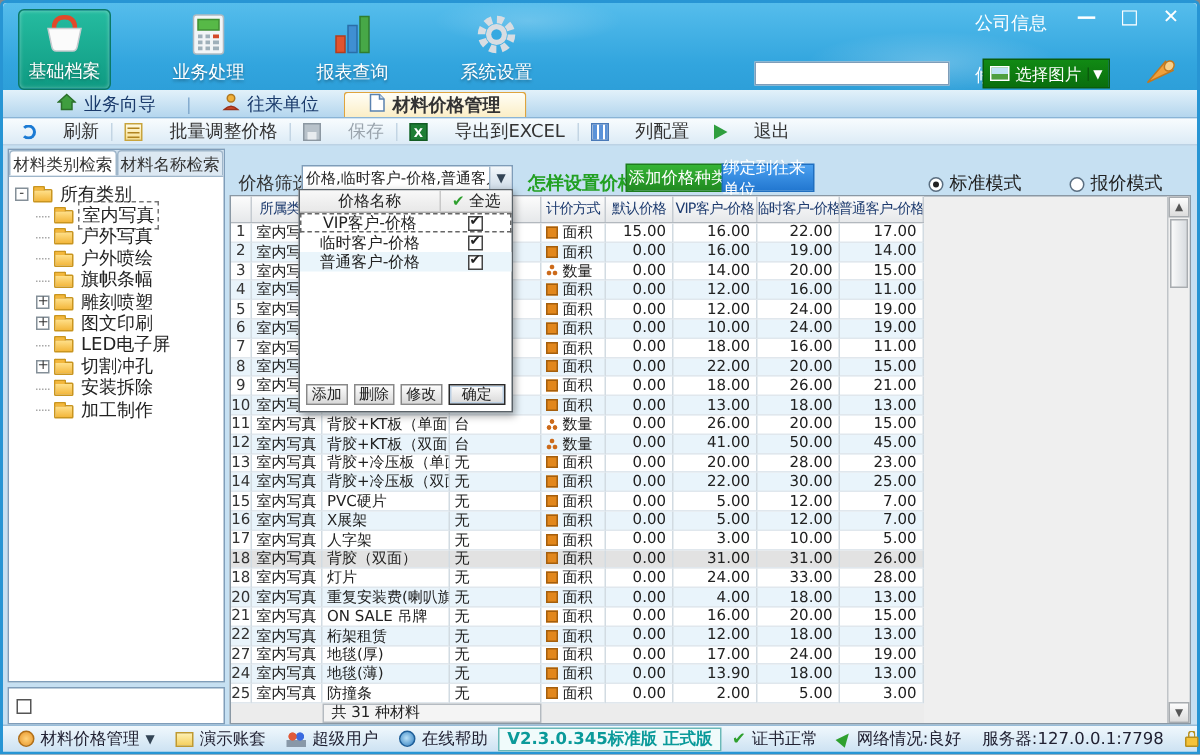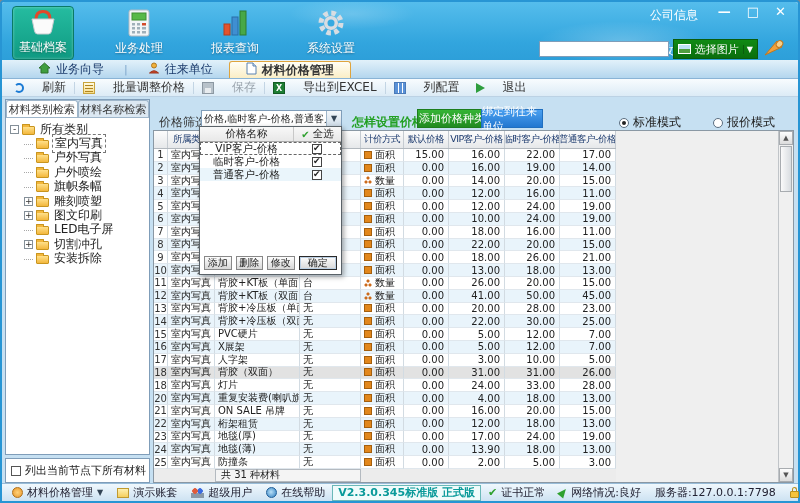--- a/index.html
+++ b/index.html
@@ -9,21 +9,21 @@
   .banner{position:absolute;top:0;left:0;right:0;height:58px;background:linear-gradient(180deg,#55bdec,#32a5de 70%,#2d9fd9);border-radius:3px 3px 0 0;
     background-image:radial-gradient(ellipse 120px 30px at 620px 40px,rgba(255,255,255,.25),transparent 70%),radial-gradient(ellipse 90px 22px at 350px 12px,rgba(255,255,255,.18),transparent 70%),linear-gradient(180deg,#55bdec,#32a5de 70%,#2d9fd9);}
   .titlebar-menu{position:absolute;top:5px;right:100px;display:flex;gap:18px;color:#fff;font-size:12px;flex-direction:column;}
   .titlebar-menu span{cursor:default;}
   .win-controls{position:absolute;top:2px;right:12px;display:flex;gap:16px;color:#fff;font-size:13px;font-weight:bold;}
   .nav{position:absolute;top:2px;left:10px;display:flex;gap:34px;align-items:flex-end;height:56px;}
   .nav-item{width:62px;height:54px;display:flex;flex-direction:column;align-items:center;justify-content:flex-end;padding-bottom:3px;color:#fff;font-size:12px;border-radius:4px;box-sizing:border-box;}
   .nav-item .nav-icon{flex:1;display:flex;align-items:center;justify-content:center;}
   .nav-item.active{background:linear-gradient(180deg,#25bca0,#0f9a82);border:1px solid #0a7a66;box-shadow:inset 0 0 3px rgba(255,255,255,.4);}
   .nav-label{text-shadow:0 1px 2px rgba(0,0,0,.35);}
-  .search-area{position:absolute;top:35px;right:14px;display:flex;align-items:center;gap:4px;}
+  .search-area{position:absolute;top:35px;right:14px;display:flex;align-items:center;gap:22px;}
   .search-input{width:122px;height:14px;border:1px solid #7f9db9;font-size:11px;padding:0 3px;}
   .pick-btn{height:18px;background:linear-gradient(#118a14,#0a6e0d);border:1px solid #0a5c0c;color:#fff;font-size:11px;display:flex;align-items:center;gap:4px;padding:0 4px;cursor:default;}
   .pick-img{width:13px;height:10px;background:linear-gradient(180deg,#bfe2f5 55%,#4f9e3f 55%);border:1px solid #fff;box-sizing:border-box;}
   .pick-arrow{border-left:1px solid #0a5c0c;padding-left:3px;font-size:8px;}
   
   .tabstrip{position:absolute;top:58px;left:0;right:0;height:19px;background:linear-gradient(#e2f1fa,#b4d6ee);border-bottom:1px solid #8ab4d6;display:flex;align-items:flex-end;padding-left:20px;box-sizing:border-box;}
   .tab{display:flex;align-items:center;gap:5px;font-size:12px;color:#1a3a6b;padding:1px 16px;height:17px;box-sizing:border-box;}
   .tab.active{background:linear-gradient(#fffef6,#fbeec6);border:1px solid #dfa43e;border-bottom:none;border-radius:3px 3px 0 0;font-weight:bold;color:#333;}
   .tab-sep{color:#7fa8cc;align-self:center;font-size:11px;padding:0 4px;}
   
@@ -322,25 +322,29 @@
         <div class="tree-item" style="padding-left: 16px;">
           <span class="exp">+</span>
           <span class="folder"></span>
           <span class="tree-label">切割冲孔</span>
         </div>
         <div class="tree-item" style="padding-left: 16px;">
           <span class="guide"></span>
           <span class="folder"></span>
           <span class="tree-label">安装拆除</span>
         </div>
+        <div class="tree-item" style="padding-left: 16px;">
+          <span class="guide"></span>
+          <span class="folder"></span>
+          <span class="tree-label">加工制作</span>
+        </div>
       </div>
   </div>
   <div class="side-footer">
     <span class="cb"></span>
-    <span>列出当前节点下所有材料</span>
   </div>
 
   <div class="main">
     <span class="flt-label">价格筛选</span>
     <div class="combo">
       <span class="combo-text">价格,临时客户-价格,普通客户-价格</span>
       <span class="combo-btn">▼</span>
     </div>
     <span class="help-link">怎样设置价格?</span>
     <div class="btn-green">添加价格种类</div>
@@ -606,21 +610,21 @@
               <span class="c cpad w1">室内写真</span>
               <span class="c cpad w2">桁架租赁</span>
               <span class="c cpad w3">无</span>
               <span class="c w4"><span class="mi i-area"></span>面积</span>
               <span class="c cprice w5">0.00</span>
               <span class="c cprice w6">12.00</span>
               <span class="c cprice w7">18.00</span>
               <span class="c cprice w8">13.00</span>
             </div>
             <div class="trow">
-              <span class="c cnum w0">23</span>
+              <span class="c cnum w0">27</span>
               <span class="c cpad w1">室内写真</span>
               <span class="c cpad w2">地毯(厚)</span>
               <span class="c cpad w3">无</span>
               <span class="c w4"><span class="mi i-area"></span>面积</span>
               <span class="c cprice w5">0.00</span>
               <span class="c cprice w6">17.00</span>
               <span class="c cprice w7">24.00</span>
               <span class="c cprice w8">19.00</span>
             </div>
             <div class="trow alt">

